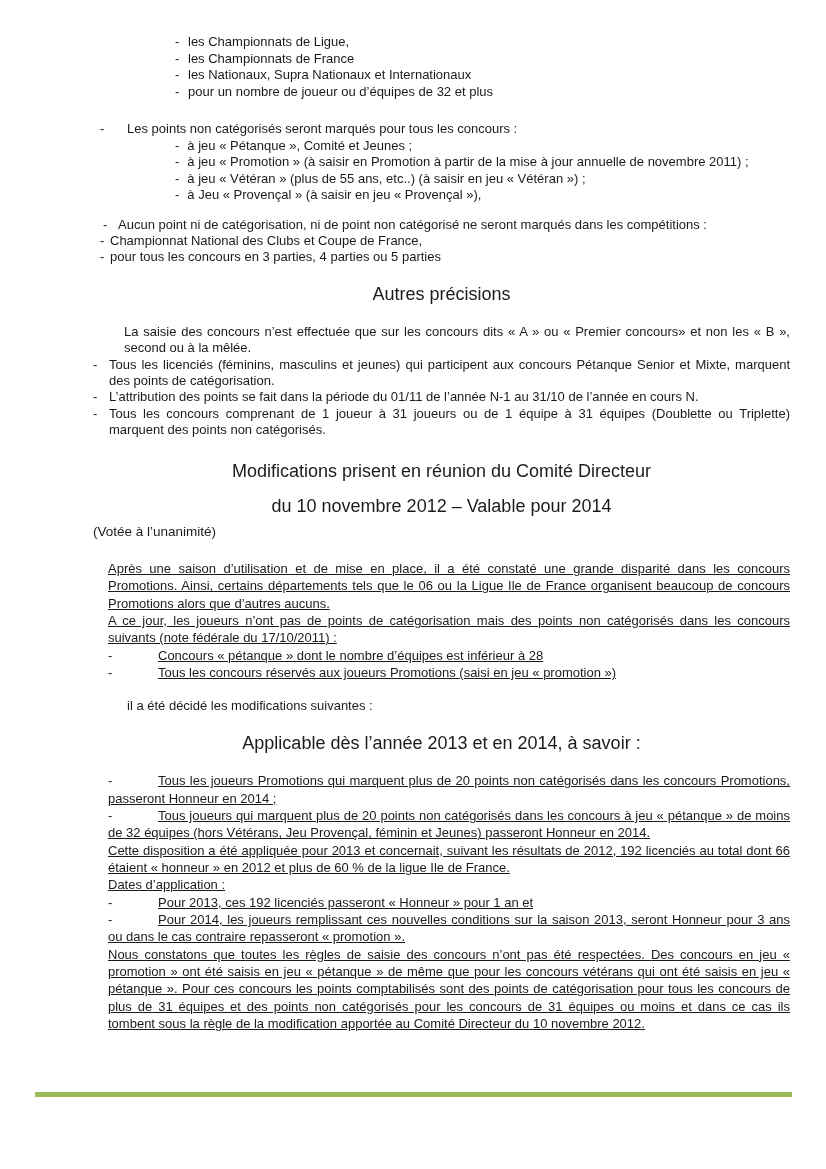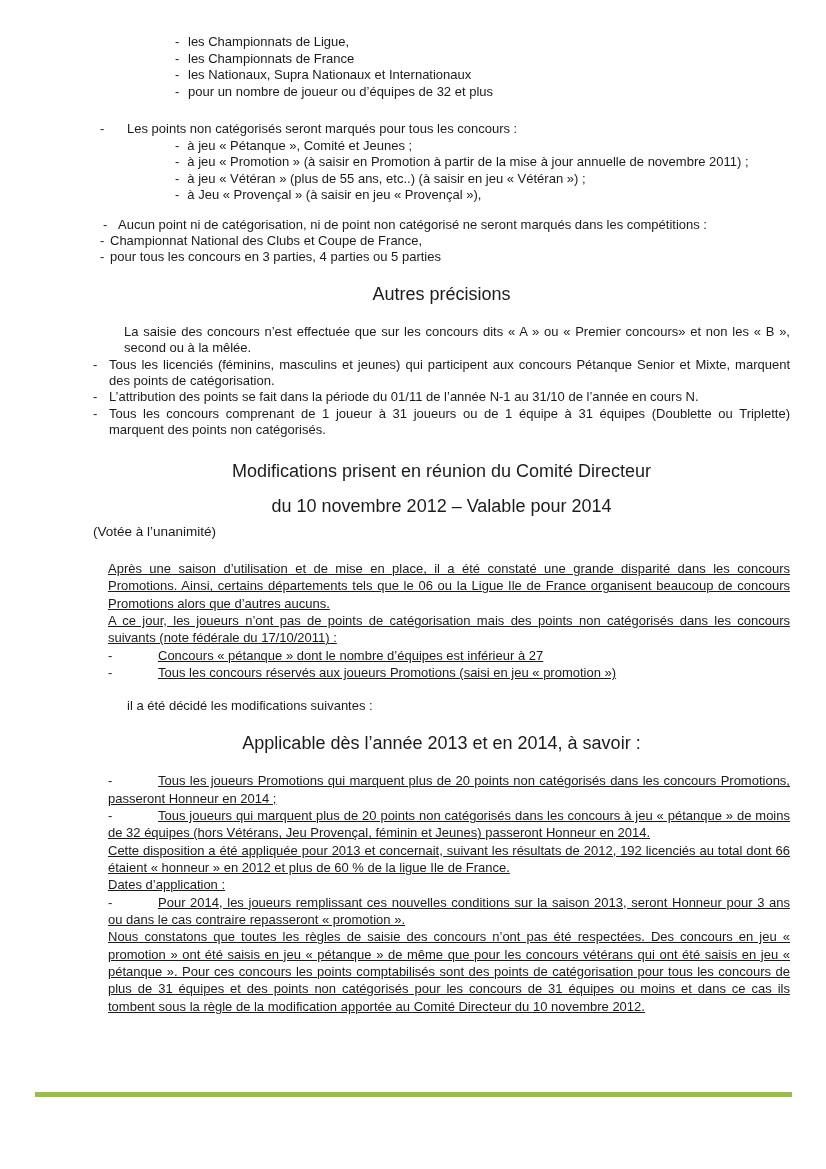--- a/index.html
+++ b/index.html
@@ -132,32 +132,33 @@
 
     <h1 class="h-center big-title">
       <span>Modifications prisent en réunion du Comité Directeur</span><br>
       <span>du 10 novembre 2012 – Valable pour 2014</span>
     </h1>
     <p class="subtitle">(Votée à l’unanimité)</p>
 
     <div class="block apres-block">
       <p>Après une saison d’utilisation et de mise en place, il a été constaté une grande disparité dans les concours Promotions. Ainsi, certains départements tels que le 06 ou la Ligue Ile de France organisent beaucoup de concours Promotions alors que d’autres aucuns.</p>
       <p>A ce jour, les joueurs n’ont pas de points de catégorisation mais des points non catégorisés dans les concours suivants (note fédérale du 17/10/2011) :</p>
-      <p><span class="tab-dash">-</span><span>Concours « pétanque » dont le nombre d’équipes est inférieur à 27</span></p>
+      <p><span class="tab-dash">-</span><span>Concours « pétanque » dont le nombre d’équipes est inférieur à 28</span></p>
       <p><span class="tab-dash">-</span><span>Tous les concours réservés aux joueurs Promotions (saisi en jeu « promotion »)</span></p>
     </div>
 
     <p class="decide">il a été décidé les modifications suivantes :</p>
 
     <h1 class="h-center applicable-title">Applicable dès l’année 2013 et en 2014, à savoir :</h1>
 
     <div class="block final-block">
       <p><span class="tab-dash">-</span><span>Tous les joueurs Promotions qui marquent plus de 20 points non catégorisés dans les concours Promotions, passeront Honneur en 2014 ;</span></p>
       <p><span class="tab-dash">-</span><span>Tous joueurs qui marquent plus de 20 points non catégorisés dans les concours à jeu « pétanque » de moins de 32 équipes (hors Vétérans, Jeu Provençal, féminin et Jeunes) passeront Honneur en 2014.</span></p>
       <p>Cette disposition a été appliquée pour 2013 et concernait, suivant les résultats de 2012, 192 licenciés au total dont 66 étaient « honneur » en 2012 et plus de 60 % de la ligue Ile de France.</p>
       <p>Dates d’application :</p>
+      <p><span class="tab-dash">-</span><span>Pour 2013, ces 192 licenciés passeront « Honneur » pour 1 an et</span></p>
       <p><span class="tab-dash">-</span><span>Pour 2014, les joueurs remplissant ces nouvelles conditions sur la saison 2013, seront Honneur pour 3 ans ou dans le cas contraire repasseront « promotion ».</span></p>
       <p>Nous constatons que toutes les règles de saisie des concours n’ont pas été respectées. Des concours en jeu « promotion » ont été saisis en jeu « pétanque » de même que pour les concours vétérans qui ont été saisis en jeu « pétanque ». Pour ces concours les points comptabilisés sont des points de catégorisation pour tous les concours de plus de 31  équipes et des points non catégorisés pour les concours de 31 équipes ou moins et dans ce cas ils tombent sous la règle de la modification apportée au Comité Directeur du 10 novembre 2012.</p>
     </div>
   </div>
 
   <div class="footer-rule" style="background: rgb(155, 187, 89);"></div>
 </div>
 
 </body></html>

